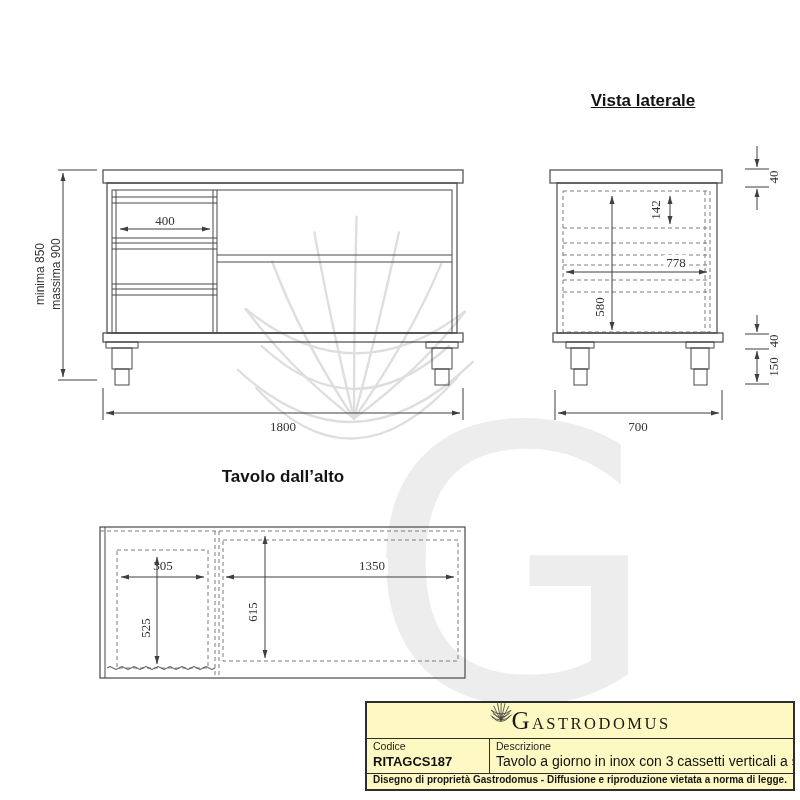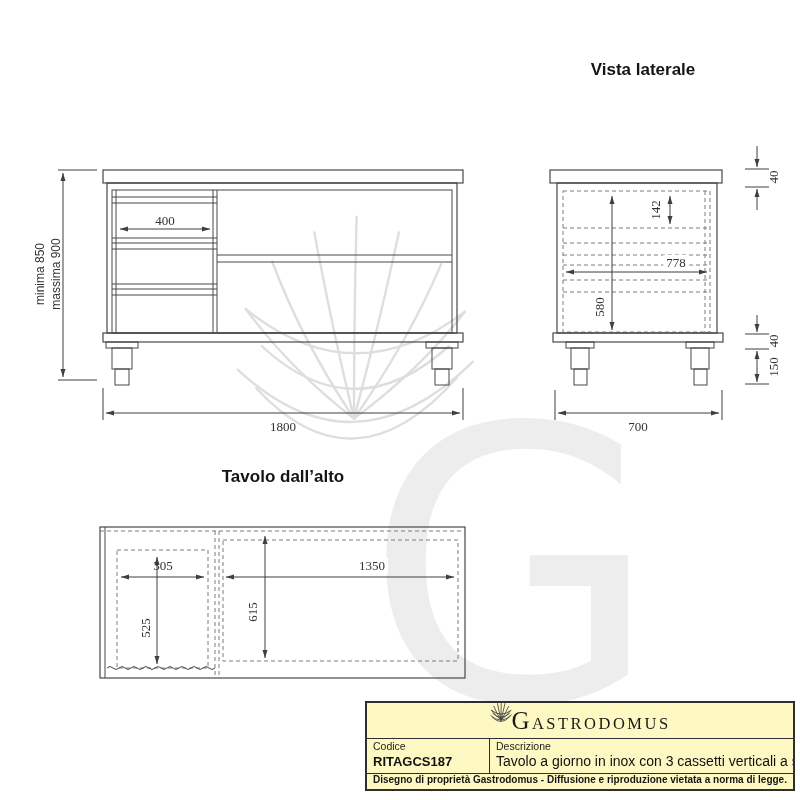--- a/index.html
+++ b/index.html
@@ -170,21 +170,21 @@
       <path class="lw-thin" d="M107,668 q3,-3 6,0 t6,0 t6,0 t6,0 t6,0 t6,0 t6,0 t6,0 t6,0 t6,0 t6,0 t6,0 t6,0 t6,0 t6,0 t6,0 t6,0 t6,0"></path>
       <rect class="dashln" x="223" y="540" width="235" height="121"></rect>
 
       <line class="dimln both" x1="121" y1="577" x2="204" y2="577"></line>
       <line class="dimln both" x1="157" y1="557" x2="157" y2="664"></line>
       <line class="dimln both" x1="226" y1="577" x2="454" y2="577"></line>
       <line class="dimln both" x1="265" y1="536" x2="265" y2="658"></line>
     </g>
   </svg>
 
-  <div class="view-title" style="left:528px;top:60px;">Vista laterale</div>
+  <div class="view-title" style="left:528px;top:91px;text-decoration:underline;">Vista laterale</div>
   <div class="view-title" style="left:168px;top:467px;">Tavolo dall’alto</div>
 
   <span class="vdim sans" style="left:40px;top:274px;">minima 850</span>
   <span class="vdim sans" style="left:56px;top:274px;">massima 900</span>
   <span class="dim" style="left:165px;top:213px;">400</span>
   <span class="dim" style="left:283px;top:419px;">1800</span>
 
   <span class="vdim" style="left:774px;top:177px;">40</span>
   <span class="vdim vbg" style="left:656px;top:210px;">142</span>
   <span class="dim bg" style="left:676px;top:255px;">778</span>

